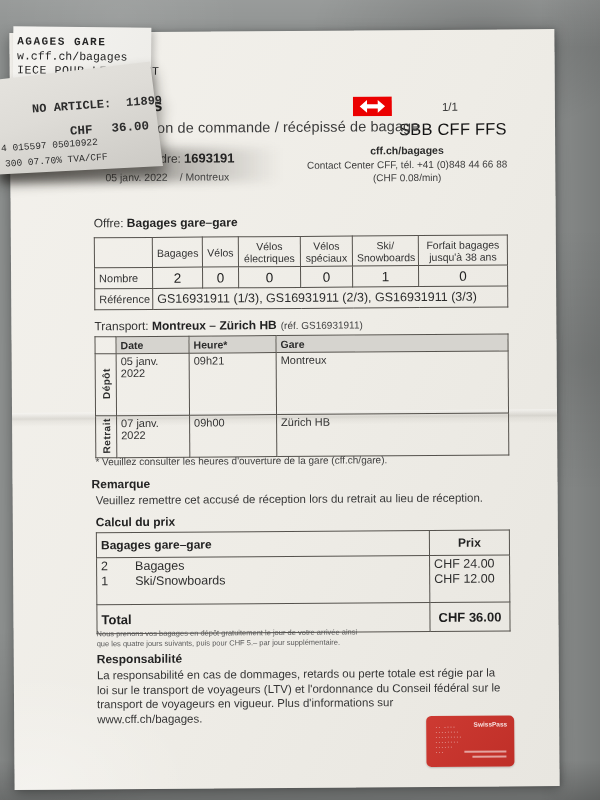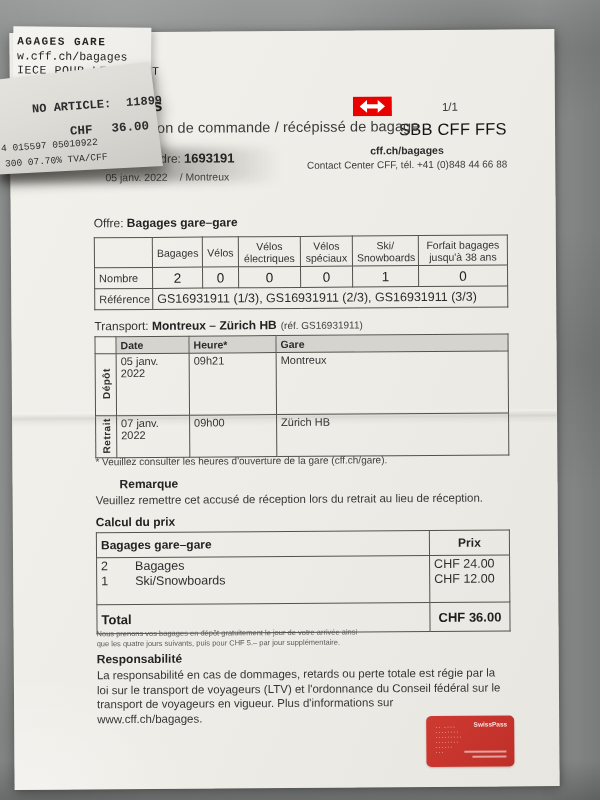--- a/index.html
+++ b/index.html
@@ -39,21 +39,21 @@
   .date-line .pl{margin-left:12px;}
   .contact{top:114px;right:48px;text-align:center;font-size:10px;color:#3d3d3d;line-height:13.5px;}
   .contact .web{font-weight:bold;font-size:10.5px;color:#2b2b2b;}
   
   .sec-line{font-size:12px;color:#333;}
   .sec-line b{color:#222;}
   .offer-line{top:184px;left:83px;}
   .transport-line{top:287px;left:83px;}
   .transport-line .ref{font-size:10px;color:#444;font-weight:normal;margin-left:4px;}
   .h-bold{font-size:12px;font-weight:bold;color:#242424;}
-  .remark-h{top:445px;left:95px;padding-left:12px;}
+  .remark-h{top:445px;left:67px;padding-left:12px;}
   .remark-t{top:462px;left:83px;font-size:11.5px;color:#383838;}
   .price-h{top:483px;left:83px;}
   .footnote{top:424px;left:83px;font-size:10px;color:#3f3f3f;}
   .price-note{top:597px;left:83px;font-size:7.5px;color:#5a5a5a;line-height:9.5px;}
   .liab-h{top:620px;left:83px;}
   .liab-t{top:636px;left:83px;width:404px;font-size:11.5px;line-height:14.5px;color:#363636;}
   
   table{border-collapse:collapse;table-layout:fixed;position:absolute;background:transparent;}
   td,th{border:1px solid #55524d;padding:1px 4px;overflow:hidden;}
   .offer-table{top:205px;left:83px;width:413px;}
@@ -128,20 +128,21 @@
       <span class="brand-txt">SBB CFF FFS</span>
     </div>
     <div class="t page-num">1/1</div>
     <div class="t head-frag">s</div>
     <div class="t doc-title">on de commande / récépissé de bagage</div>
     <div class="t order-line"><span>dre:</span><b>1693191</b></div>
     <div class="t date-line"><span>05 janv. 2022</span><span class="pl">/ Montreux</span></div>
     <div class="t contact">
       <div class="web">cff.ch/bagages</div>
       <div>Contact Center CFF, tél. +41 (0)848 44 66 88</div>
+      <div>(CHF 0.08/min)</div>
     </div>
 
     <div class="t sec-line offer-line"><span>Offre:</span> <b>Bagages gare–gare</b></div>
     <table class="offer-table">
       <colgroup>
           <col style="width:58px">
           <col style="width:50px">
           <col style="width:36px">
           <col style="width:62px">
           <col style="width:52px">

